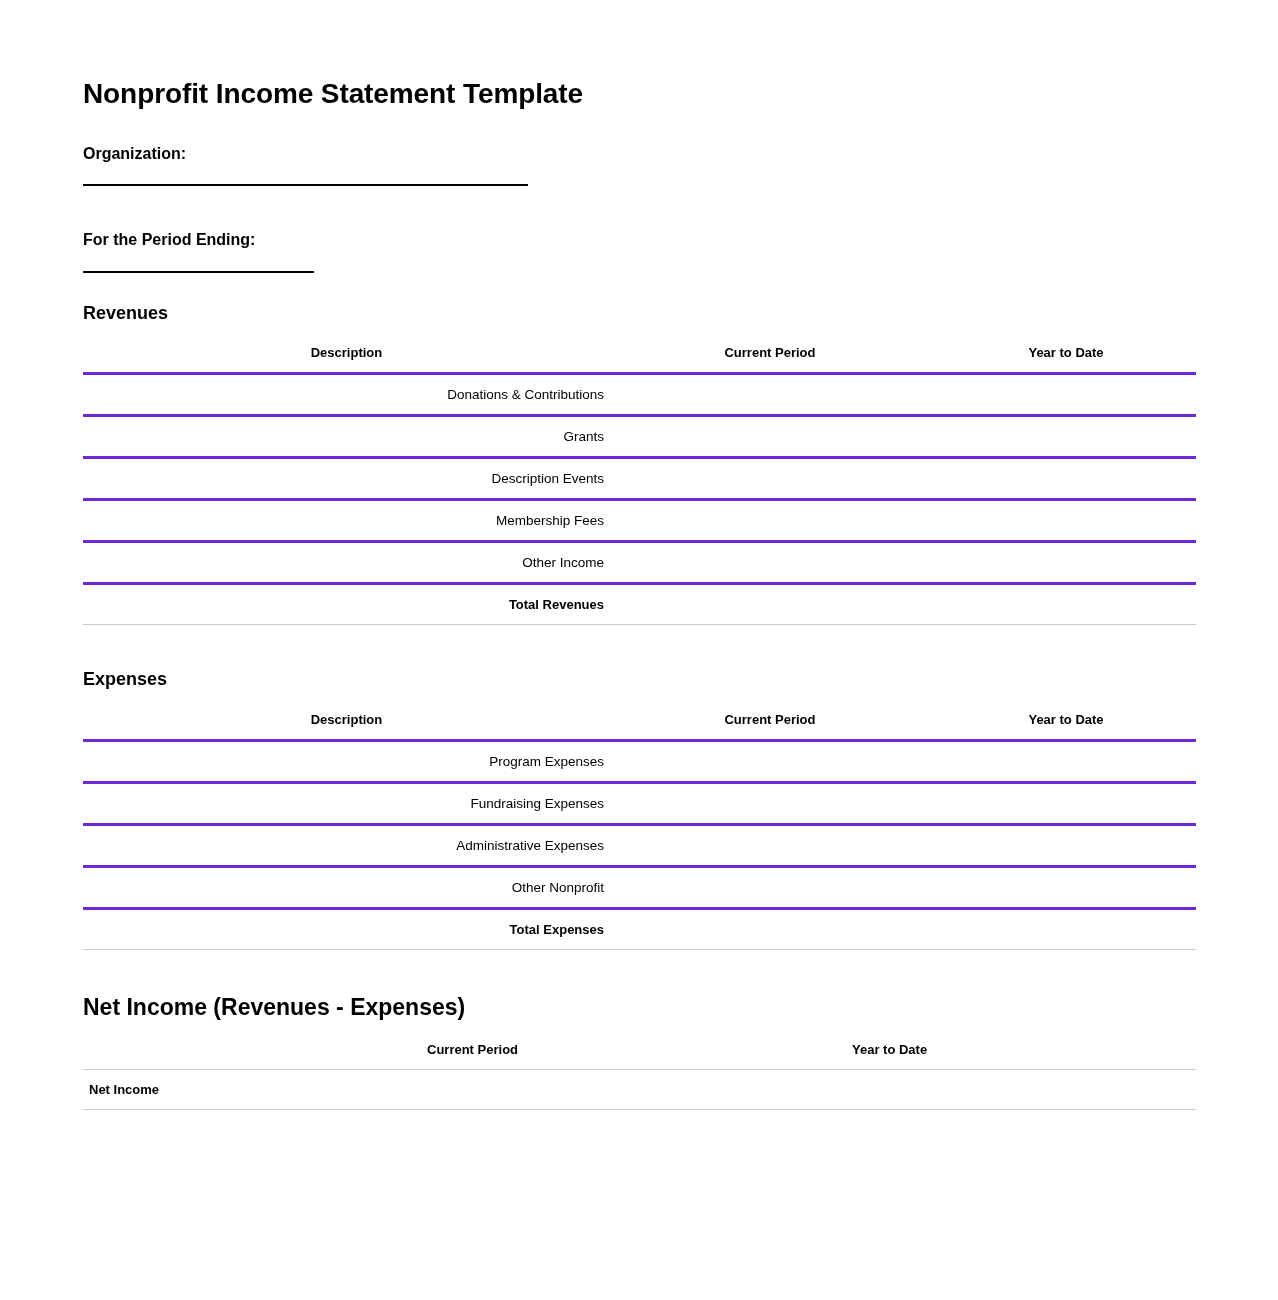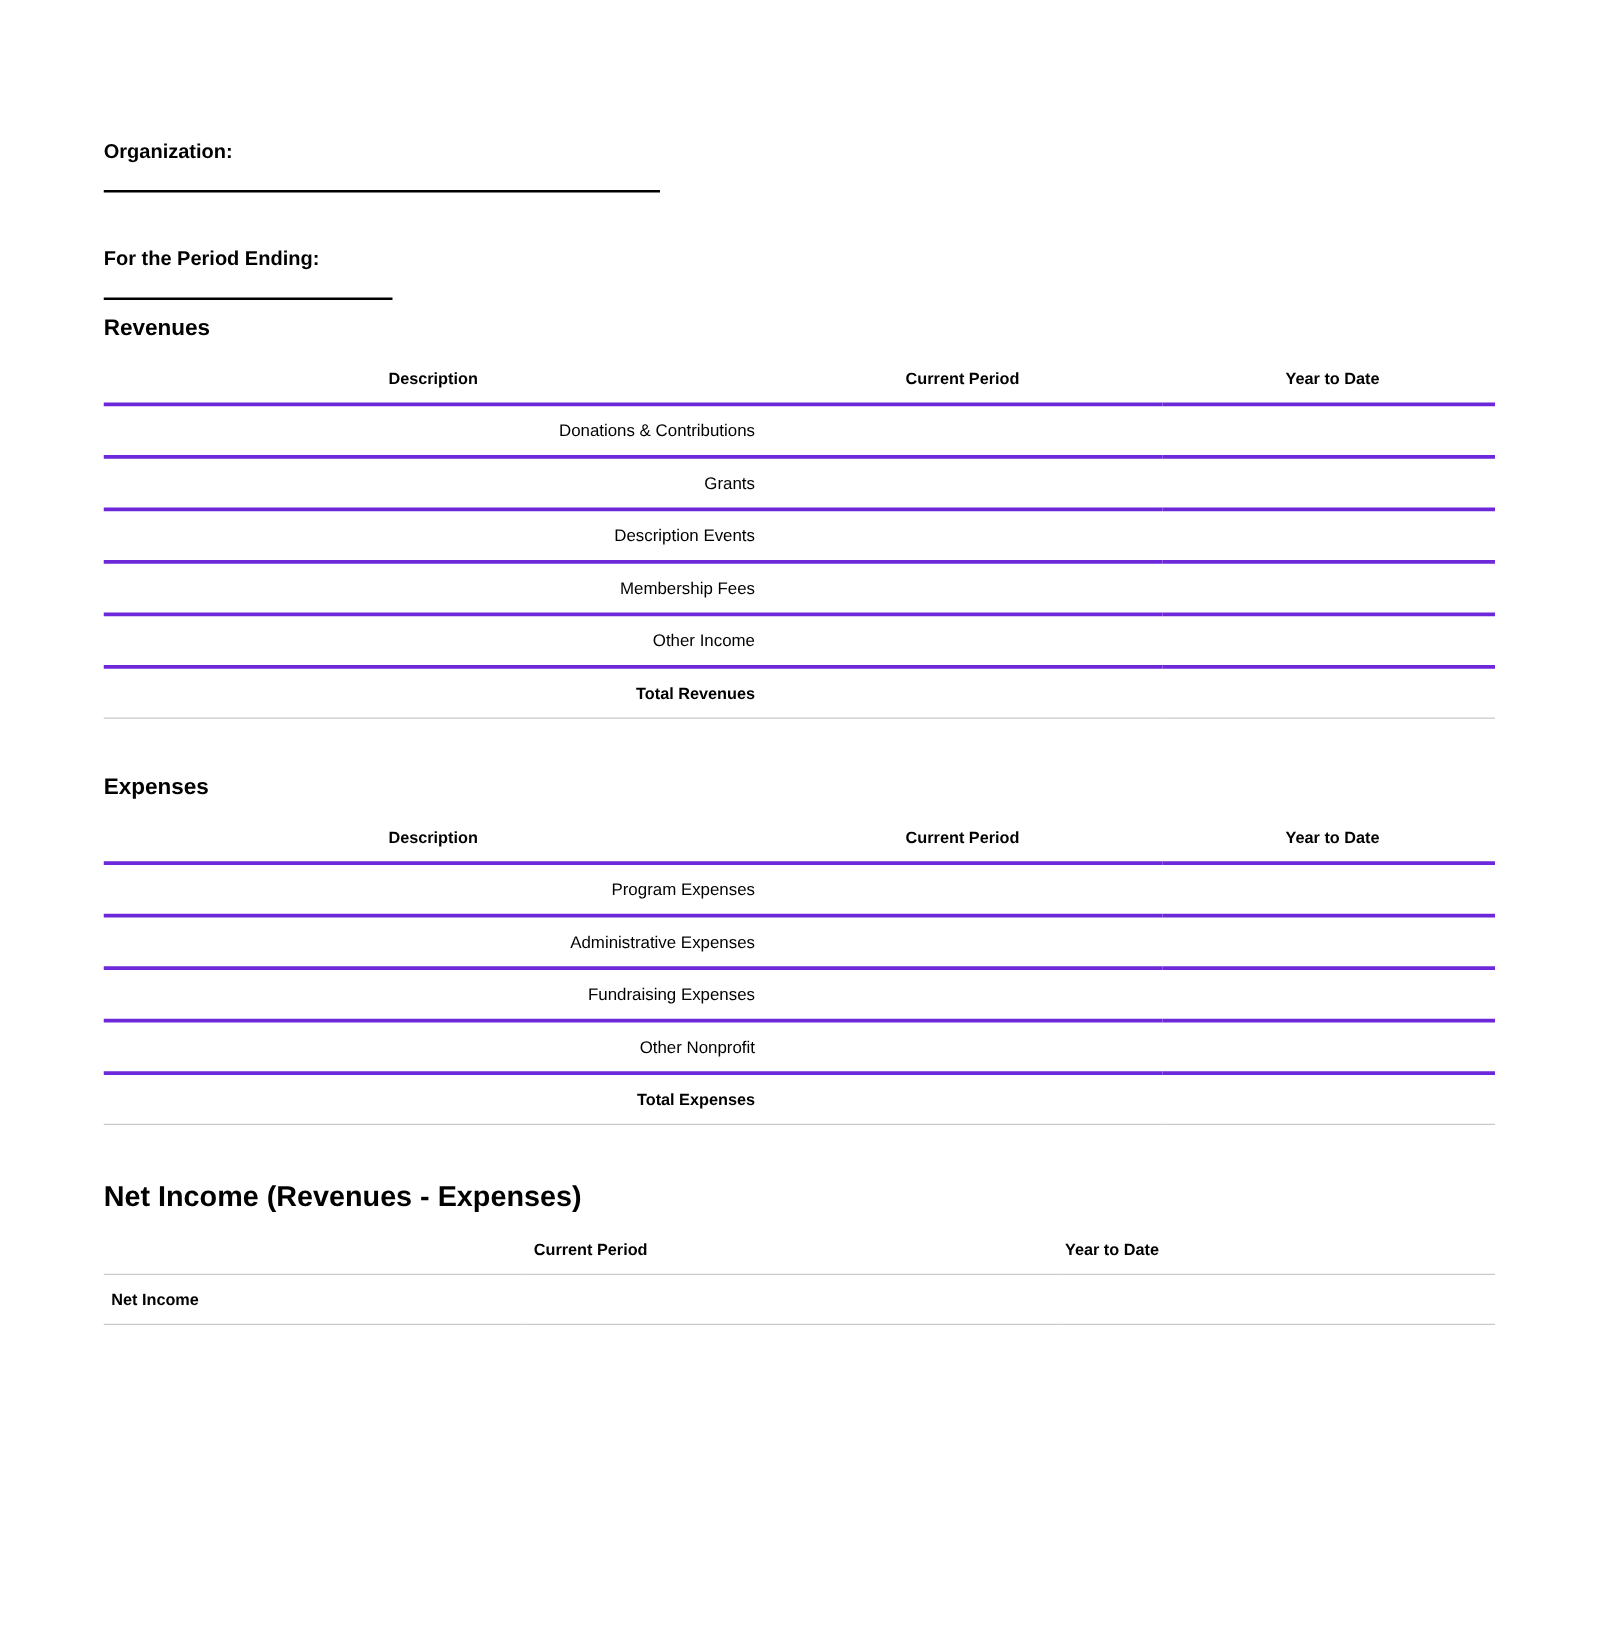--- a/index.html
+++ b/index.html
@@ -46,21 +46,21 @@
   .field-rule {
     height: 0;
     border-top: 2px solid #000000;
     margin-top: 21px;
   }
   .field-rule.org-rule { width: 445px; }
   .field-rule.period-rule { width: 231px; }
 
   
   .section {
-    margin-top: 12px;
+    margin-top: 30px;
   }
   .section.expenses-section { margin-top: 44px; }
   .section.net-section { margin-top: 44px; }
 
   .section-title {
     font-size: 18px;
     font-weight: bold;
     line-height: 1.2;
     margin: 0 0 0 0;
   }
@@ -126,20 +126,21 @@
   table.net-table tr.last-row td { border-bottom: 1px solid #c9c9c9; }
   table.net-table col.net-label-col { width: 338px; }
   table.net-table col.net-cp-col { width: 425px; }
   table.net-table col.net-ytd-col { width: auto; }
 </style>
 </head>
 <body>
 
 <div class="page">
 
+  <h1 class="doc-title">Nonprofit Income Statement Template</h1>
 
   <div class="field-block">
     <div class="field-label">Organization:</div>
     <div class="field-rule org-rule"></div>
   </div>
 
   <div class="field-block second">
     <div class="field-label">For the Period Ending:</div>
     <div class="field-rule period-rule"></div>
   </div>
@@ -211,26 +212,26 @@
           <th class="amount-head">Year to Date</th>
         </tr>
       </thead>
       <tbody>
         <tr>
           <td>Program Expenses</td>
           <td class="amount-cell"></td>
           <td class="amount-cell"></td>
         </tr>
         <tr>
+          <td>Fundraising Expenses</td>
+          <td class="amount-cell"></td>
+          <td class="amount-cell"></td>
+        </tr>
+        <tr>
           <td>Administrative Expenses</td>
-          <td class="amount-cell"></td>
-          <td class="amount-cell"></td>
-        </tr>
-        <tr>
-          <td>Fundraising Expenses</td>
           <td class="amount-cell"></td>
           <td class="amount-cell"></td>
         </tr>
         <tr>
           <td>Other Nonprofit</td>
           <td class="amount-cell"></td>
           <td class="amount-cell"></td>
         </tr>
         <tr class="total-row last-row">
           <td>Total Expenses</td>

